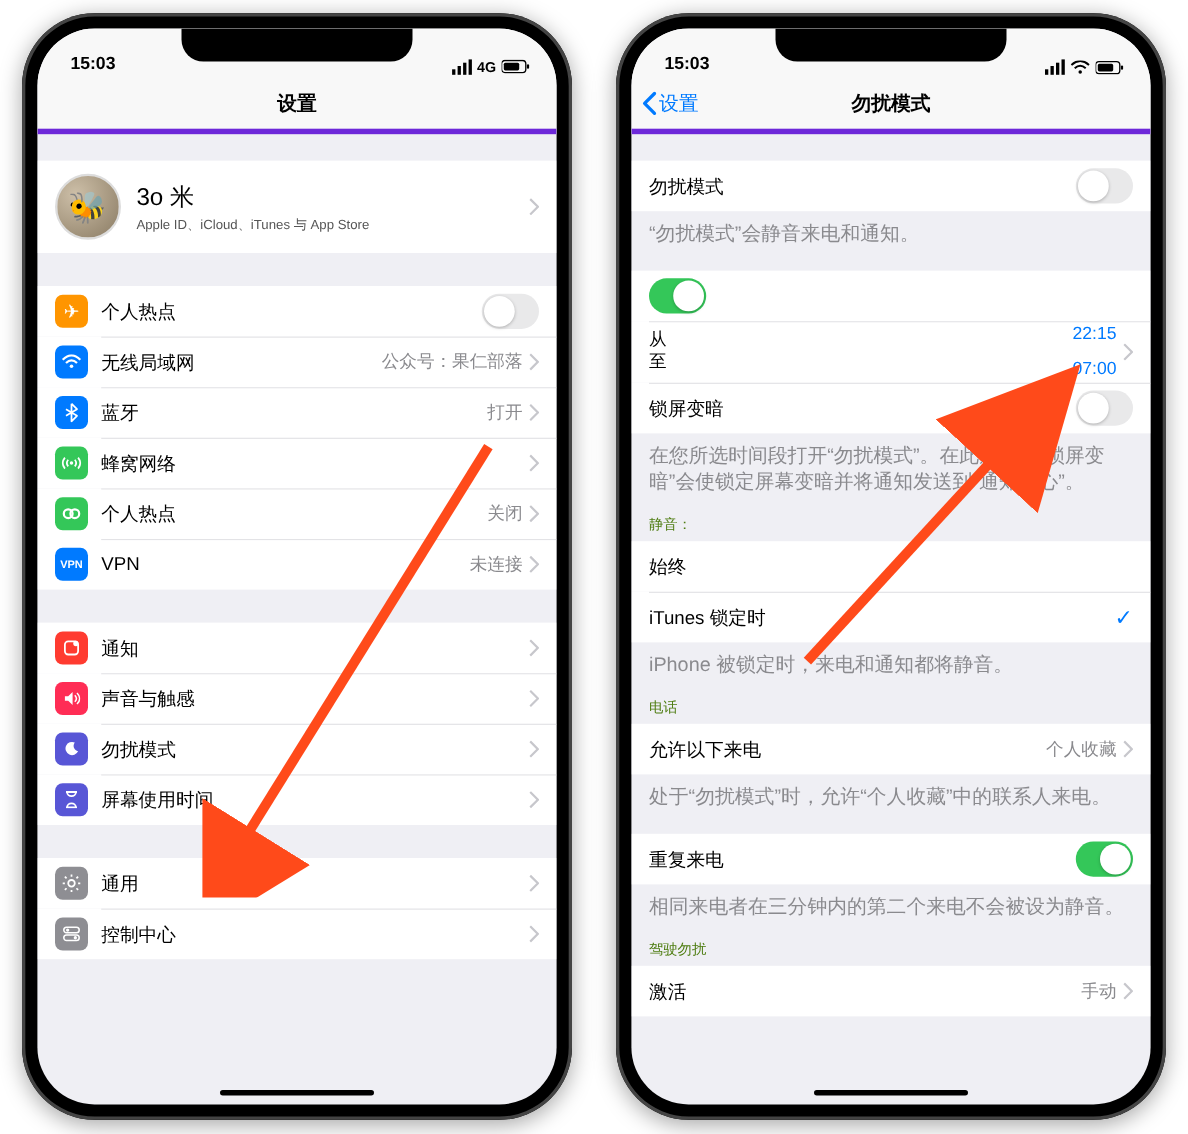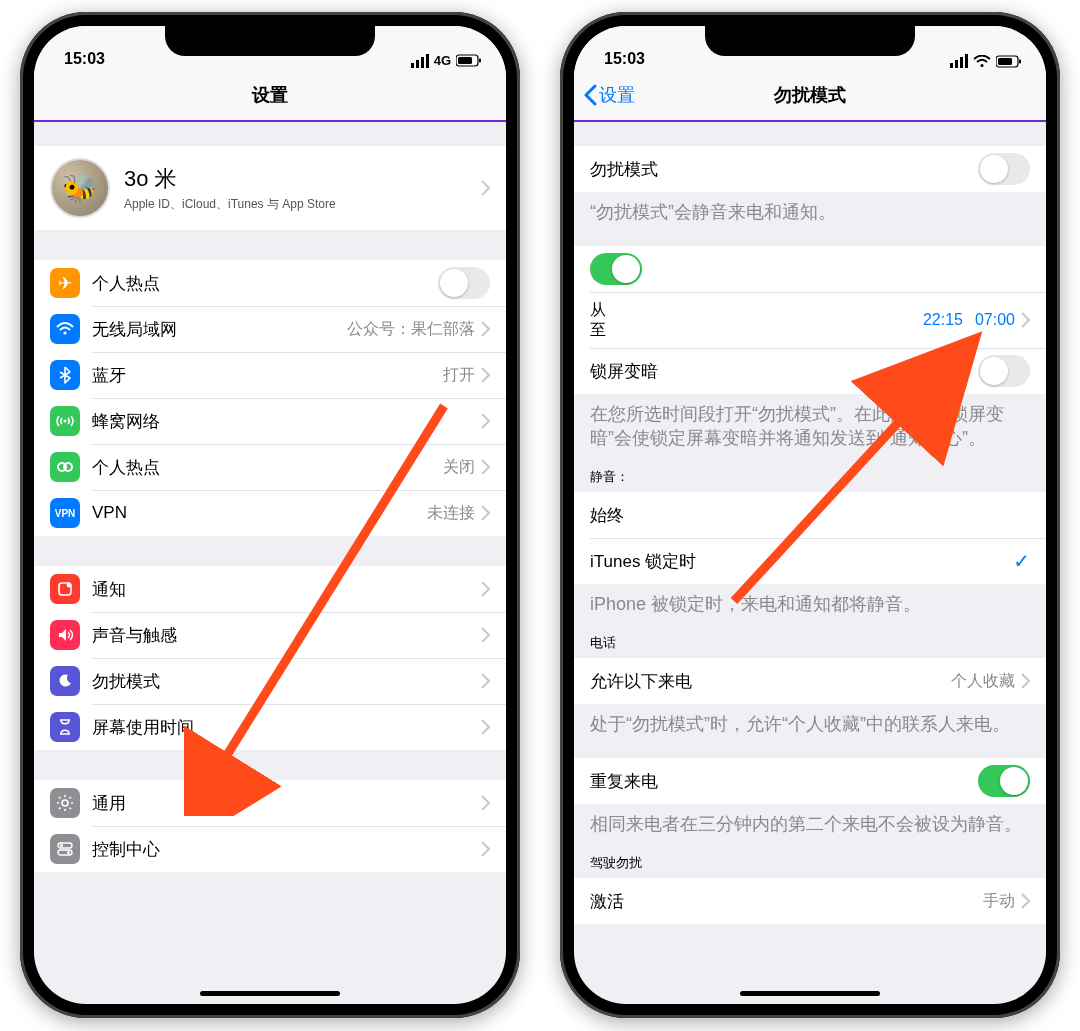--- a/index.html
+++ b/index.html
@@ -60,21 +60,21 @@
   .sig-bars span:nth-child(1){height:5px}
   .sig-bars span:nth-child(2){height:8px}
   .sig-bars span:nth-child(3){height:11px}
   .sig-bars span:nth-child(4){height:14px}
   .net-label { font-size:13px; font-weight:600; }
   .wifi-ic svg, .batt-ic svg { display:block; }
   
   .navbar {
     height: 52px;
     background: #f8f8f8;
-    border-bottom: 2px solid #6d28d9;
+    border-bottom: 5px solid #6d28d9;
     display: flex;
     align-items: center;
     justify-content: center;
     position: relative;
     font-size: 18px;
     font-weight: 600;
   }
   .navbar .back {
     position: absolute; left: 10px;
     display: flex; align-items: center;
@@ -124,40 +124,40 @@
     box-shadow:0 1px 3px rgba(0,0,0,.25);
     transition:.2s;
   }
   .toggle.on { background:#34c759; }
   .toggle.on::after { left:22px; }
   .footer-note {
     font-size: 18px; color:#8a8a8e;
     padding: 8px 16px 0;
   }
   .section-header {
-    font-size:13px; color:#000000;
+    font-size:13px; color:#4d7c0f;
     padding: 18px 16px 6px;
   }
   .check { color:#007aff; font-size:20px; }
   .avatar {
     width:60px; height:60px; border-radius:50%;
     margin-right:14px; flex:0 0 60px;
     background: radial-gradient(circle at 30% 30%, #cdbfa8, #8a7b63);
     border:2px solid #ddd;
     display:flex; align-items:center; justify-content:center;
     font-size:28px;
   }
   .profile-text .name { font-size:22px; font-weight:400; }
   .profile-text .sub { font-size:12px; color:#555; margin-top:2px;}
   .home-ind {
     position:absolute; bottom:8px; left:50%; transform:translateX(-50%);
     width:140px; height:5px; background:#000; border-radius:3px;
   }
   .two-line { display:flex; flex-direction:column; line-height:1.25; font-size:16px;}
-  .two-line-val { display:flex; flex-direction:row; line-height:1.25; font-size:16px; text-align:right;gap:12px;}
+  .two-line-val { display:flex; flex-direction:column; line-height:1.25; font-size:16px; text-align:right;gap:12px;}
   
   .arrow-svg { position:absolute; pointer-events:none; z-index:20; }
 </style>
 </head>
 <body>
 
 <div class="phone">
   <div class="screen">
     <div class="notch"></div>
 

